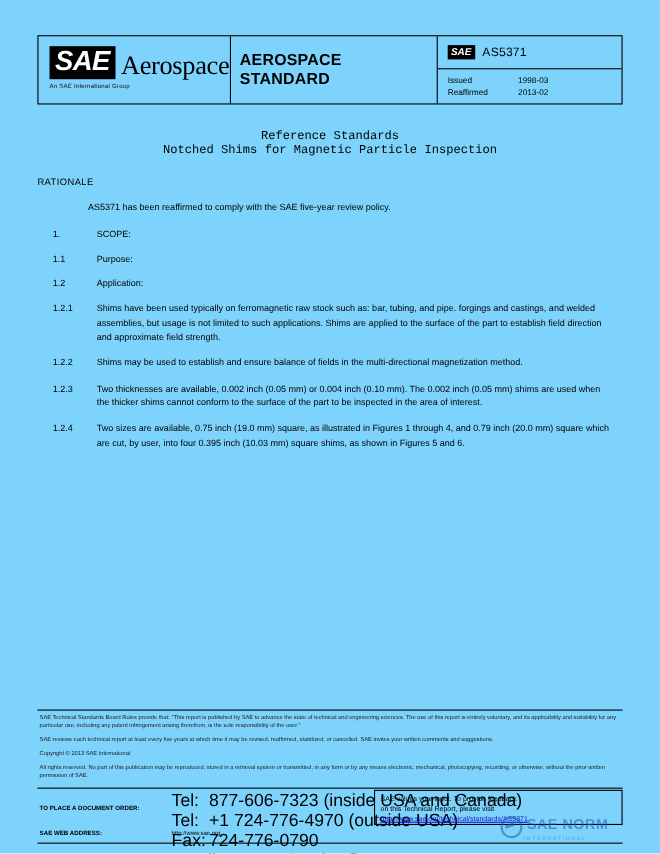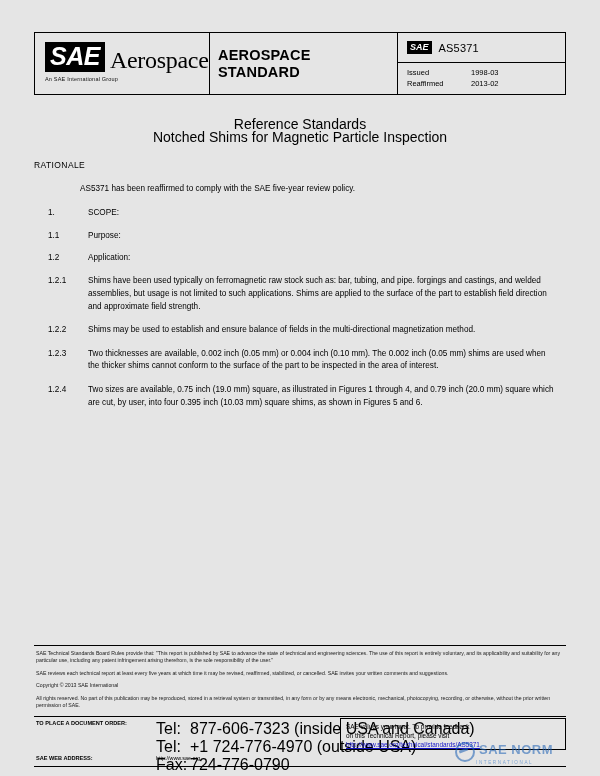--- a/index.html
+++ b/index.html
@@ -13,21 +13,21 @@
     font-family: "Liberation Sans", sans-serif;
     color: #000000;
     position: relative;
     overflow: hidden;
   }
   .page {
     position: absolute;
     left: 0; top: 0;
     width: 600px;
     height: 776px;
-    background: #e5e5e5;
+    background: #7dd3fc;
   }
   
   .header-table {
     position: absolute;
     left: 34px;
     top: 32px;
     width: 532px;
     border: 1px solid #000;
     box-sizing: border-box;
     display: flex;
@@ -118,22 +118,23 @@
   .hdr-row .k { width: 64px; }
   .hdr-row .v { }
 
   
   .ref-title {
     position: absolute;
     left: 34px;
     top: 118px;
     width: 532px;
     text-align: center;
-    font-size: 14px;
+    font-size: 11px;
     line-height: 13px;
+    font-family: Liberation Mono, monospace;
   }
   .rationale {
     position: absolute;
     left: 34px;
     top: 160px;
     width: 532px;
     text-align: left;
     font-size: 8.5px;
     letter-spacing: 0.4px;
   }
@@ -184,21 +185,21 @@
   .legal p { margin: 0 0 5px 0; }
   .order-title {
     font-weight: bold;
     font-size: 5.6px;
   }
   .order-grid {
     position: absolute;
     left: 36px;
     top: 720px;
   }
-  .ord-line { display: flex; }
+  .ord-line { display: flex; align-items: flex-end; }
   .ord-k { width: 120px; }
   .ord-lab { width: 34px; }
   .web {
     position: absolute;
     left: 36px;
     top: 755px;
     font-size: 5.6px;
     font-weight: bold;
   }
   .web-url {

